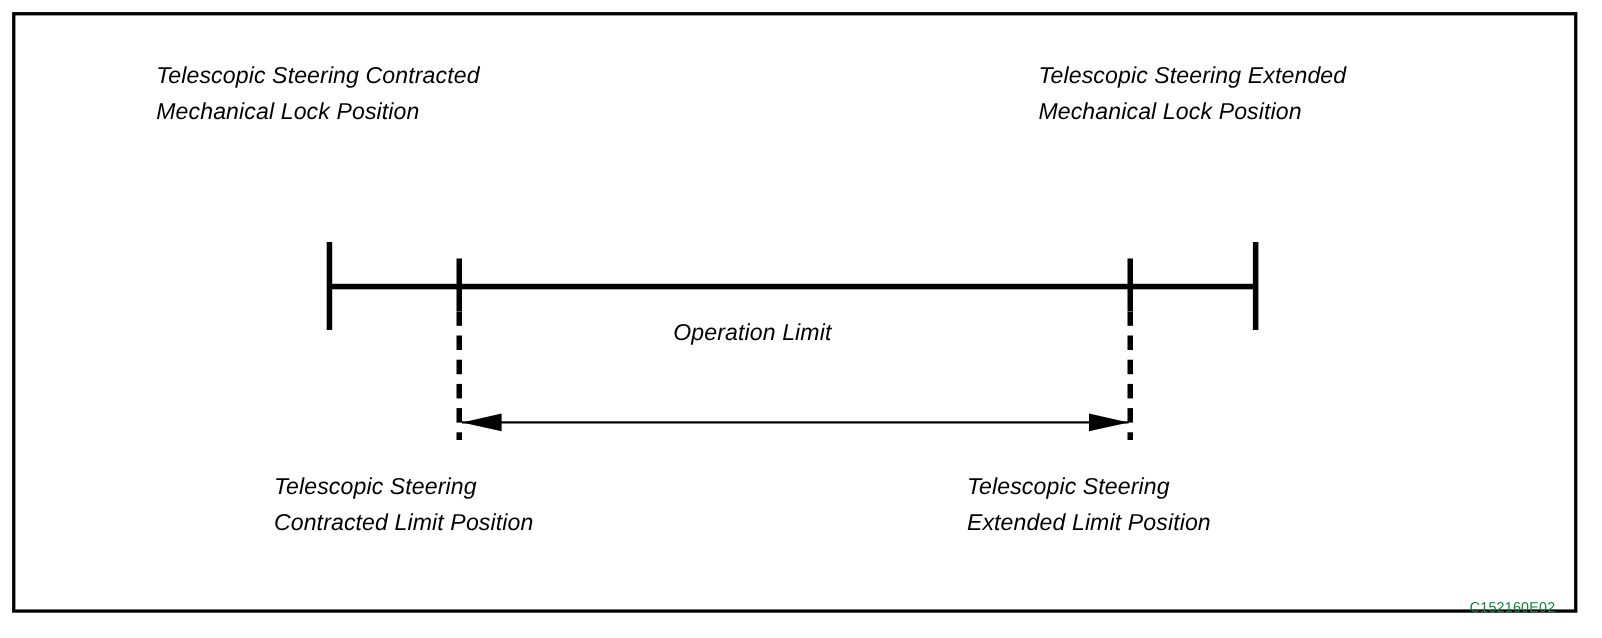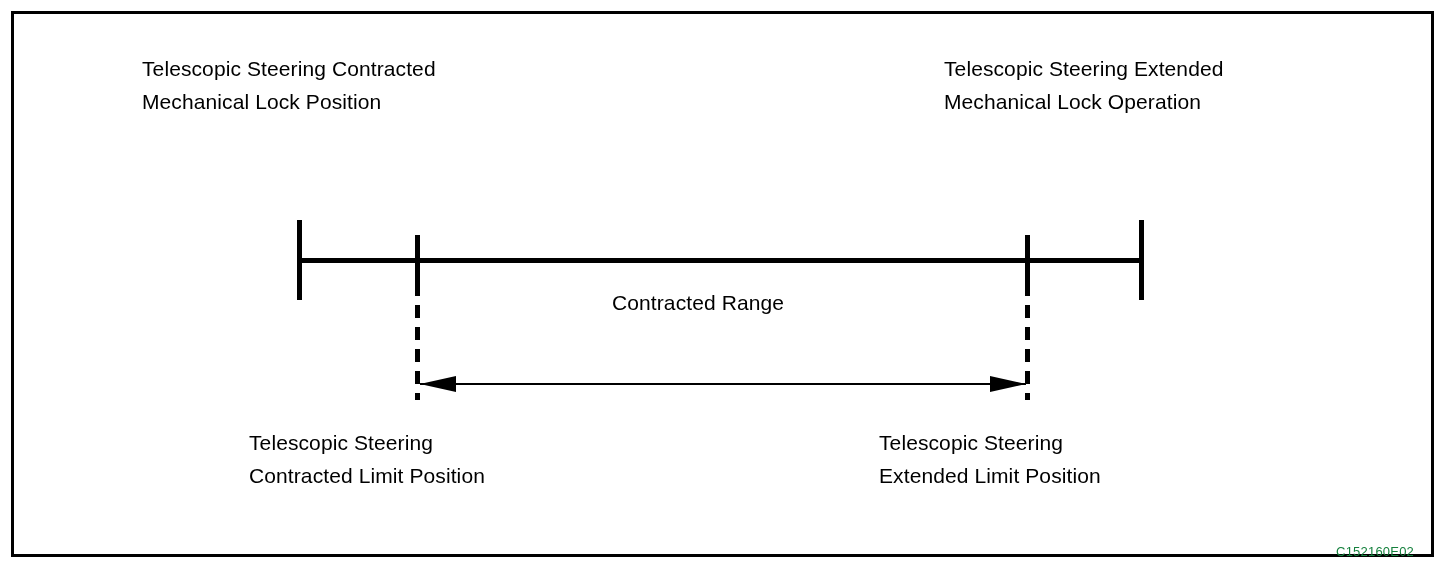--- a/index.html
+++ b/index.html
@@ -31,20 +31,21 @@
   }
   
   .label {
     position: absolute;
     color: #000000;
     font-family: "Liberation Sans", sans-serif;
     font-size: 21px;
     line-height: 33px;
     white-space: pre;
     letter-spacing: 0.1px;
+    font-style: italic;
   }
   .label-lock-contracted { left: 128px; top: 38px; }
   .label-lock-extended   { left: 930px; top: 38px; }
   .label-limit-contracted { left: 235px; top: 412px; }
   .label-limit-extended   { left: 865px; top: 412px; }
   .label-operation-range  { left: 598px; top: 272px; }
 
   
   .span-rule {
     position: absolute;
@@ -130,34 +131,34 @@
 </head>
 <body>
 
 <div id="canvas">
   <div id="frame">
 
     <div class="label label-lock-contracted">Telescopic Steering Contracted
 Mechanical Lock Position</div>
 
     <div class="label label-lock-extended">Telescopic Steering Extended
-Mechanical Lock Operation</div>
+Mechanical Lock Position</div>
 
     <div class="span-rule"></div>
 
     <div class="end-tick end-tick-left"></div>
     <div class="end-tick end-tick-right"></div>
 
     <div class="limit-stub limit-left"></div>
     <div class="limit-dash limit-left"></div>
 
     <div class="limit-stub limit-right"></div>
     <div class="limit-dash limit-right"></div>
 
-    <div class="label label-operation-range">Contracted Range</div>
+    <div class="label label-operation-range">Operation Limit</div>
 
     <div class="dim-line"></div>
     <div class="arrowhead arrowhead-left"></div>
     <div class="arrowhead arrowhead-right"></div>
 
     <div class="label label-limit-contracted">Telescopic Steering
 Contracted Limit Position</div>
 
     <div class="label label-limit-extended">Telescopic Steering
 Extended Limit Position</div>

